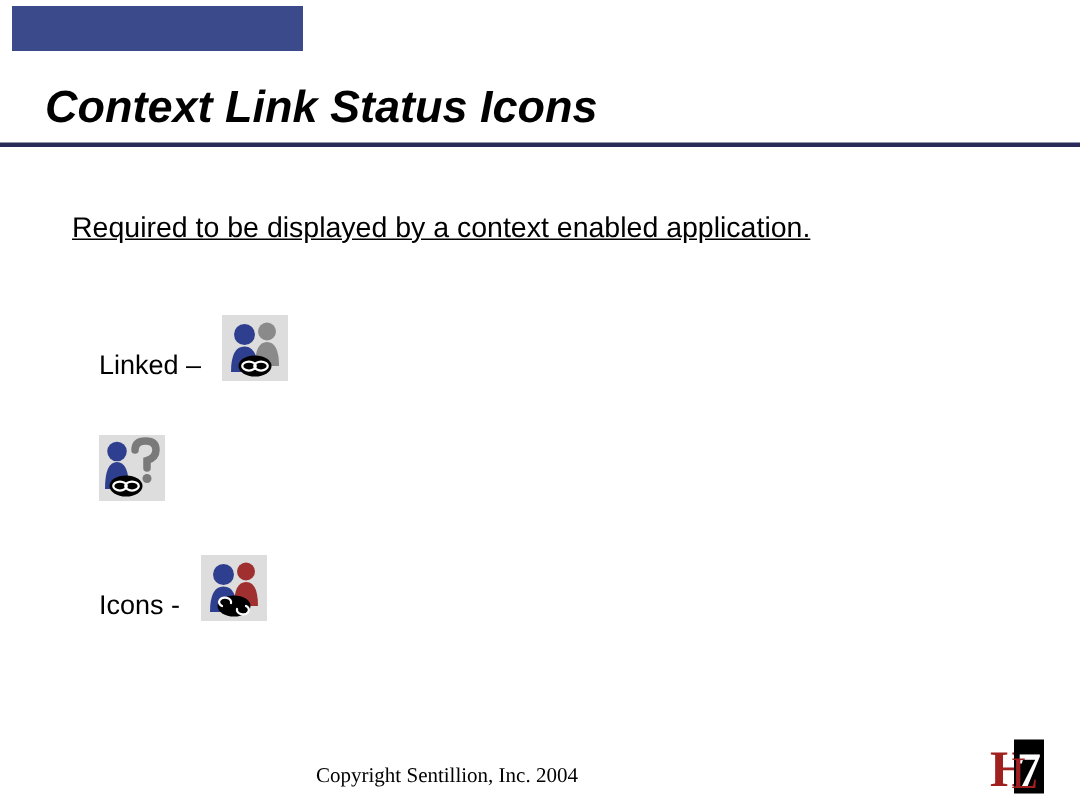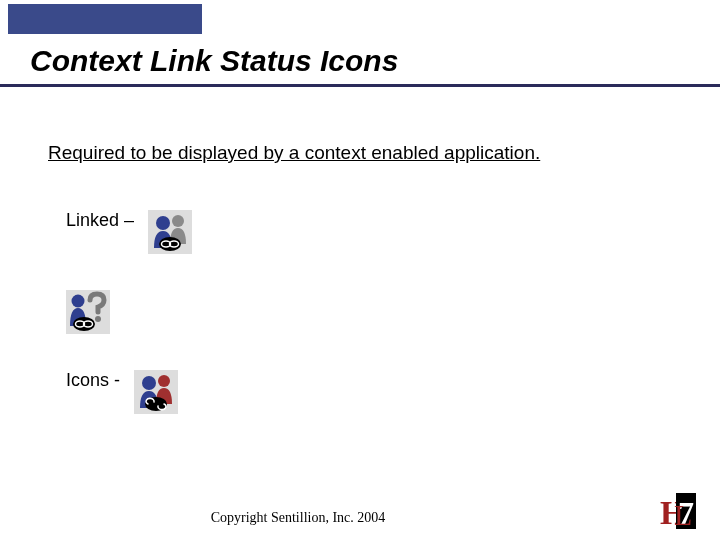--- a/index.html
+++ b/index.html
@@ -15,21 +15,21 @@
     position: absolute;
     left: 8px;
     top: 4px;
     width: 194px;
     height: 30px;
     background: #3a4a8a;
   }
   .title-row {
     position: absolute;
     left: 0;
-    top: 44px;
+    top: 55px;
     width: 720px;
     border-bottom: 3px solid #2a2a5a;
     padding: 0 0 6px 30px;
   }
   .title-row h1 {
     font-family: Arial, Helvetica, sans-serif;
     font-weight: bold;
     font-style: italic;
     font-size: 30px;
     color: #000;
@@ -38,21 +38,21 @@
     position: absolute;
     left: 48px;
     top: 142px;
     font-size: 19px;
     color: #000;
     text-decoration: underline;
   }
   .row {
     position: absolute;
     display: flex;
-    align-items: flex-start;
+    align-items: flex-end;
     gap: 14px;
   }
   .row .label {
     font-size: 18px;
     color: #000;
   }
   .row1 { left: 66px; top: 210px; }
   .row2 { left: 66px; top: 290px; }
   .row3 { left: 66px; top: 370px; }
   .icon-box {

